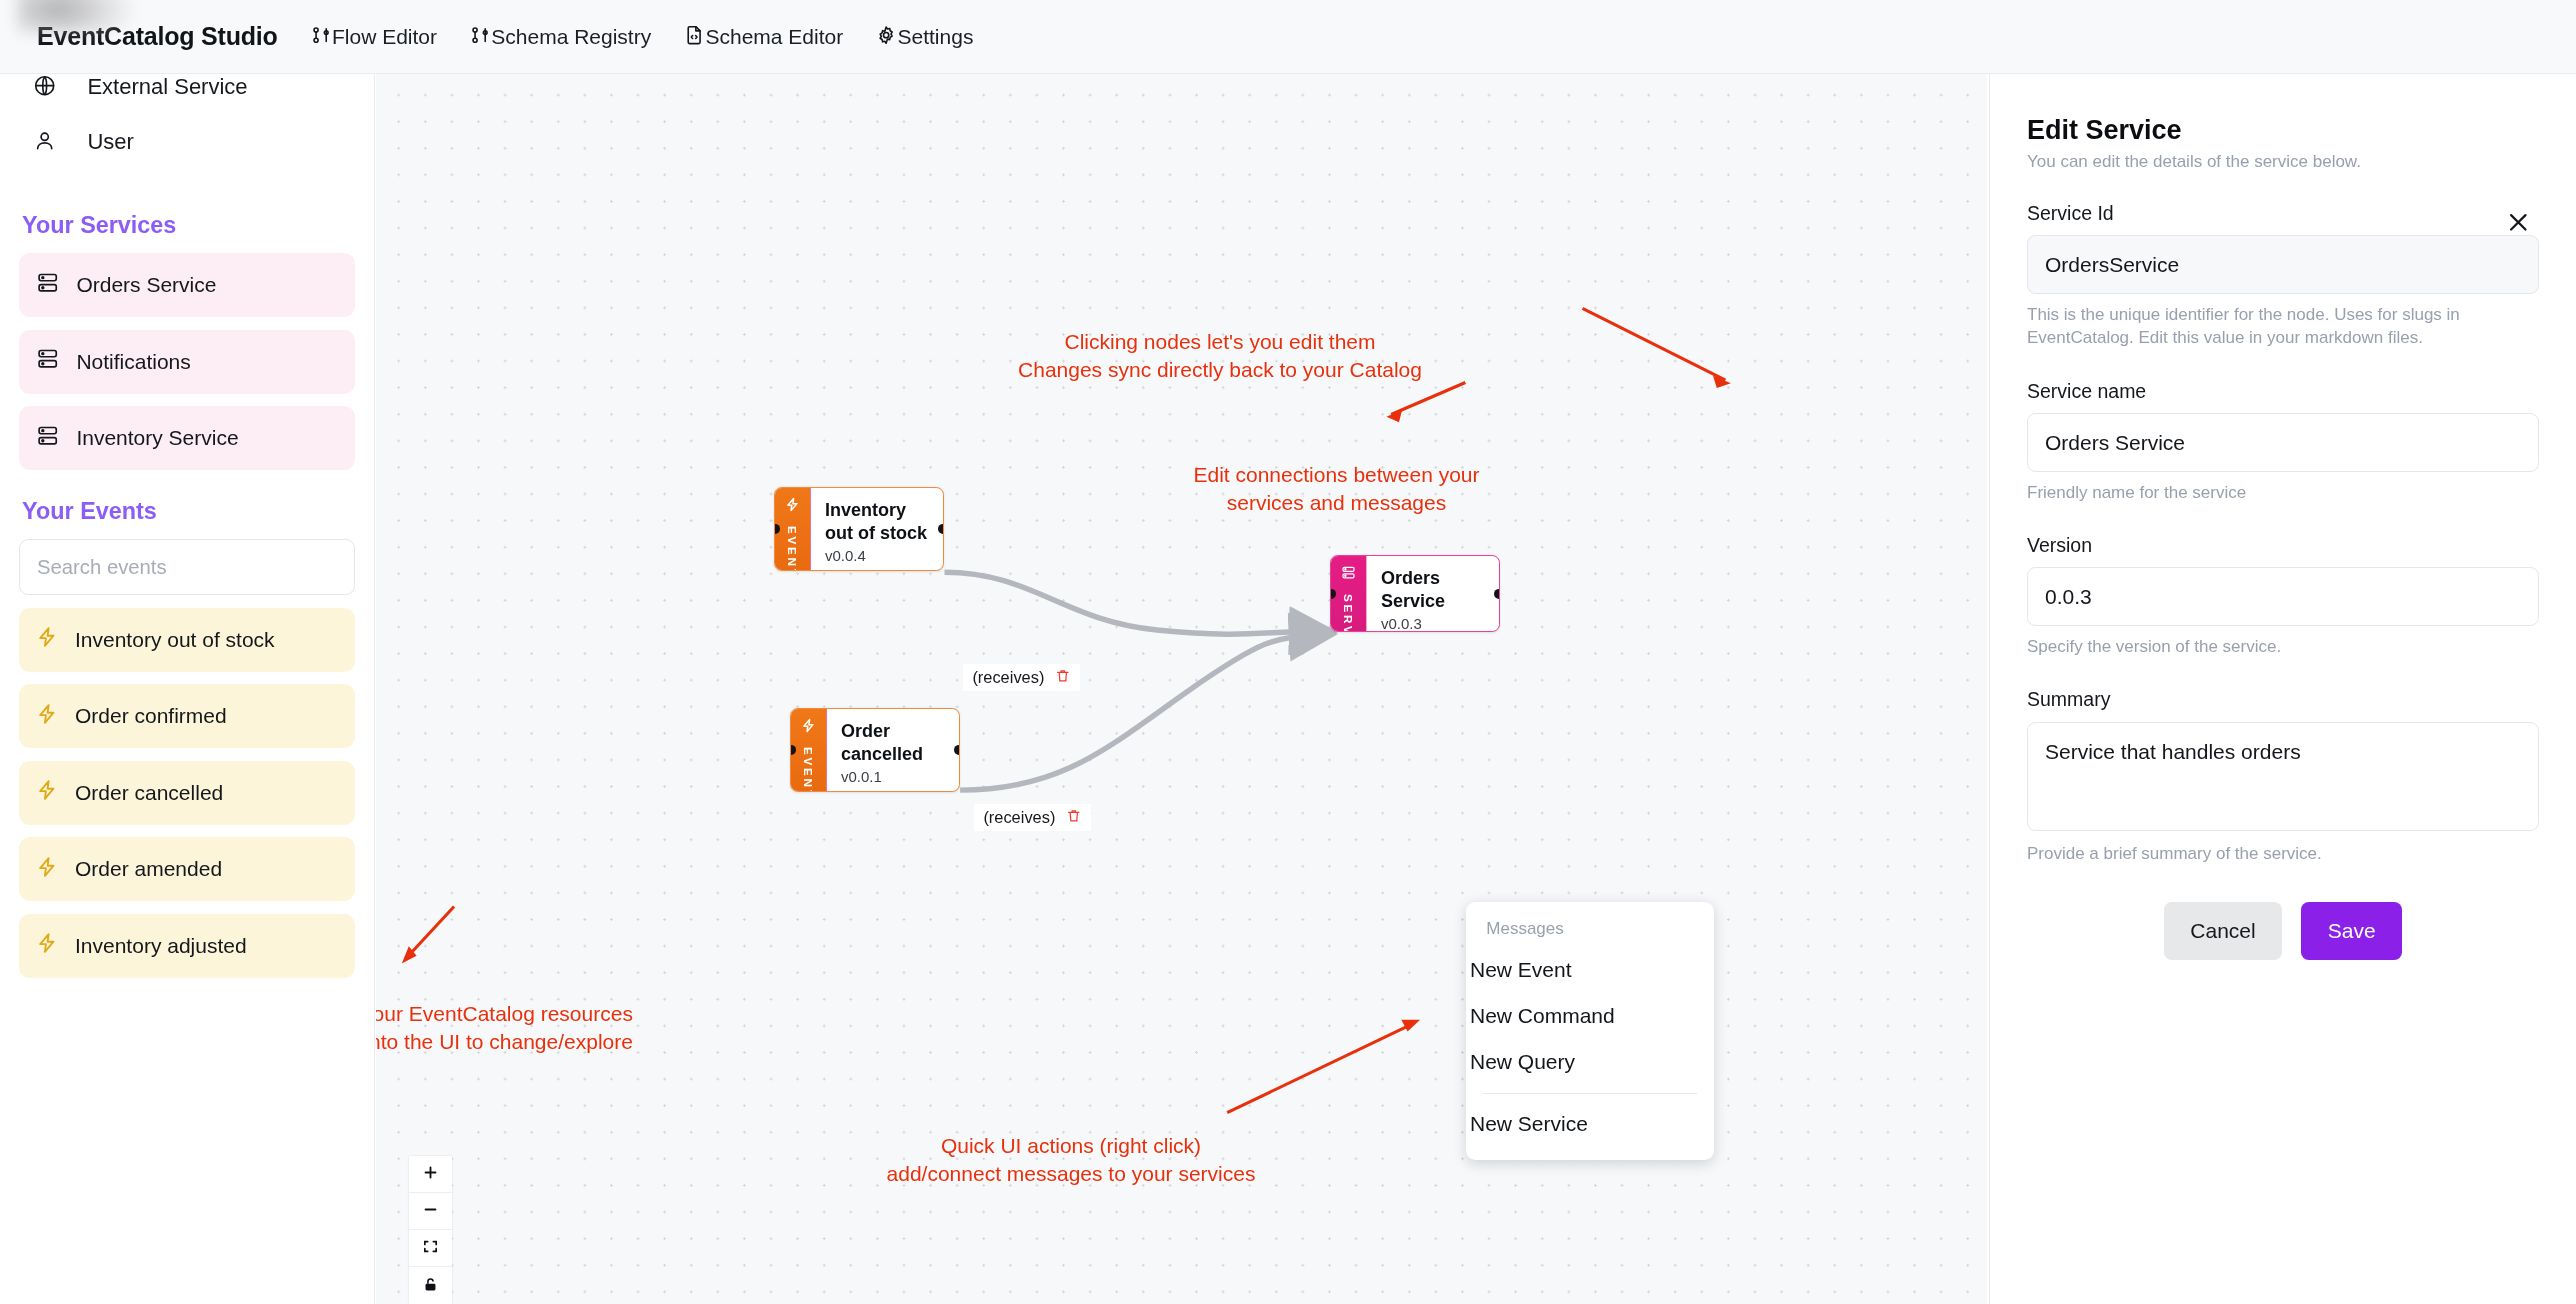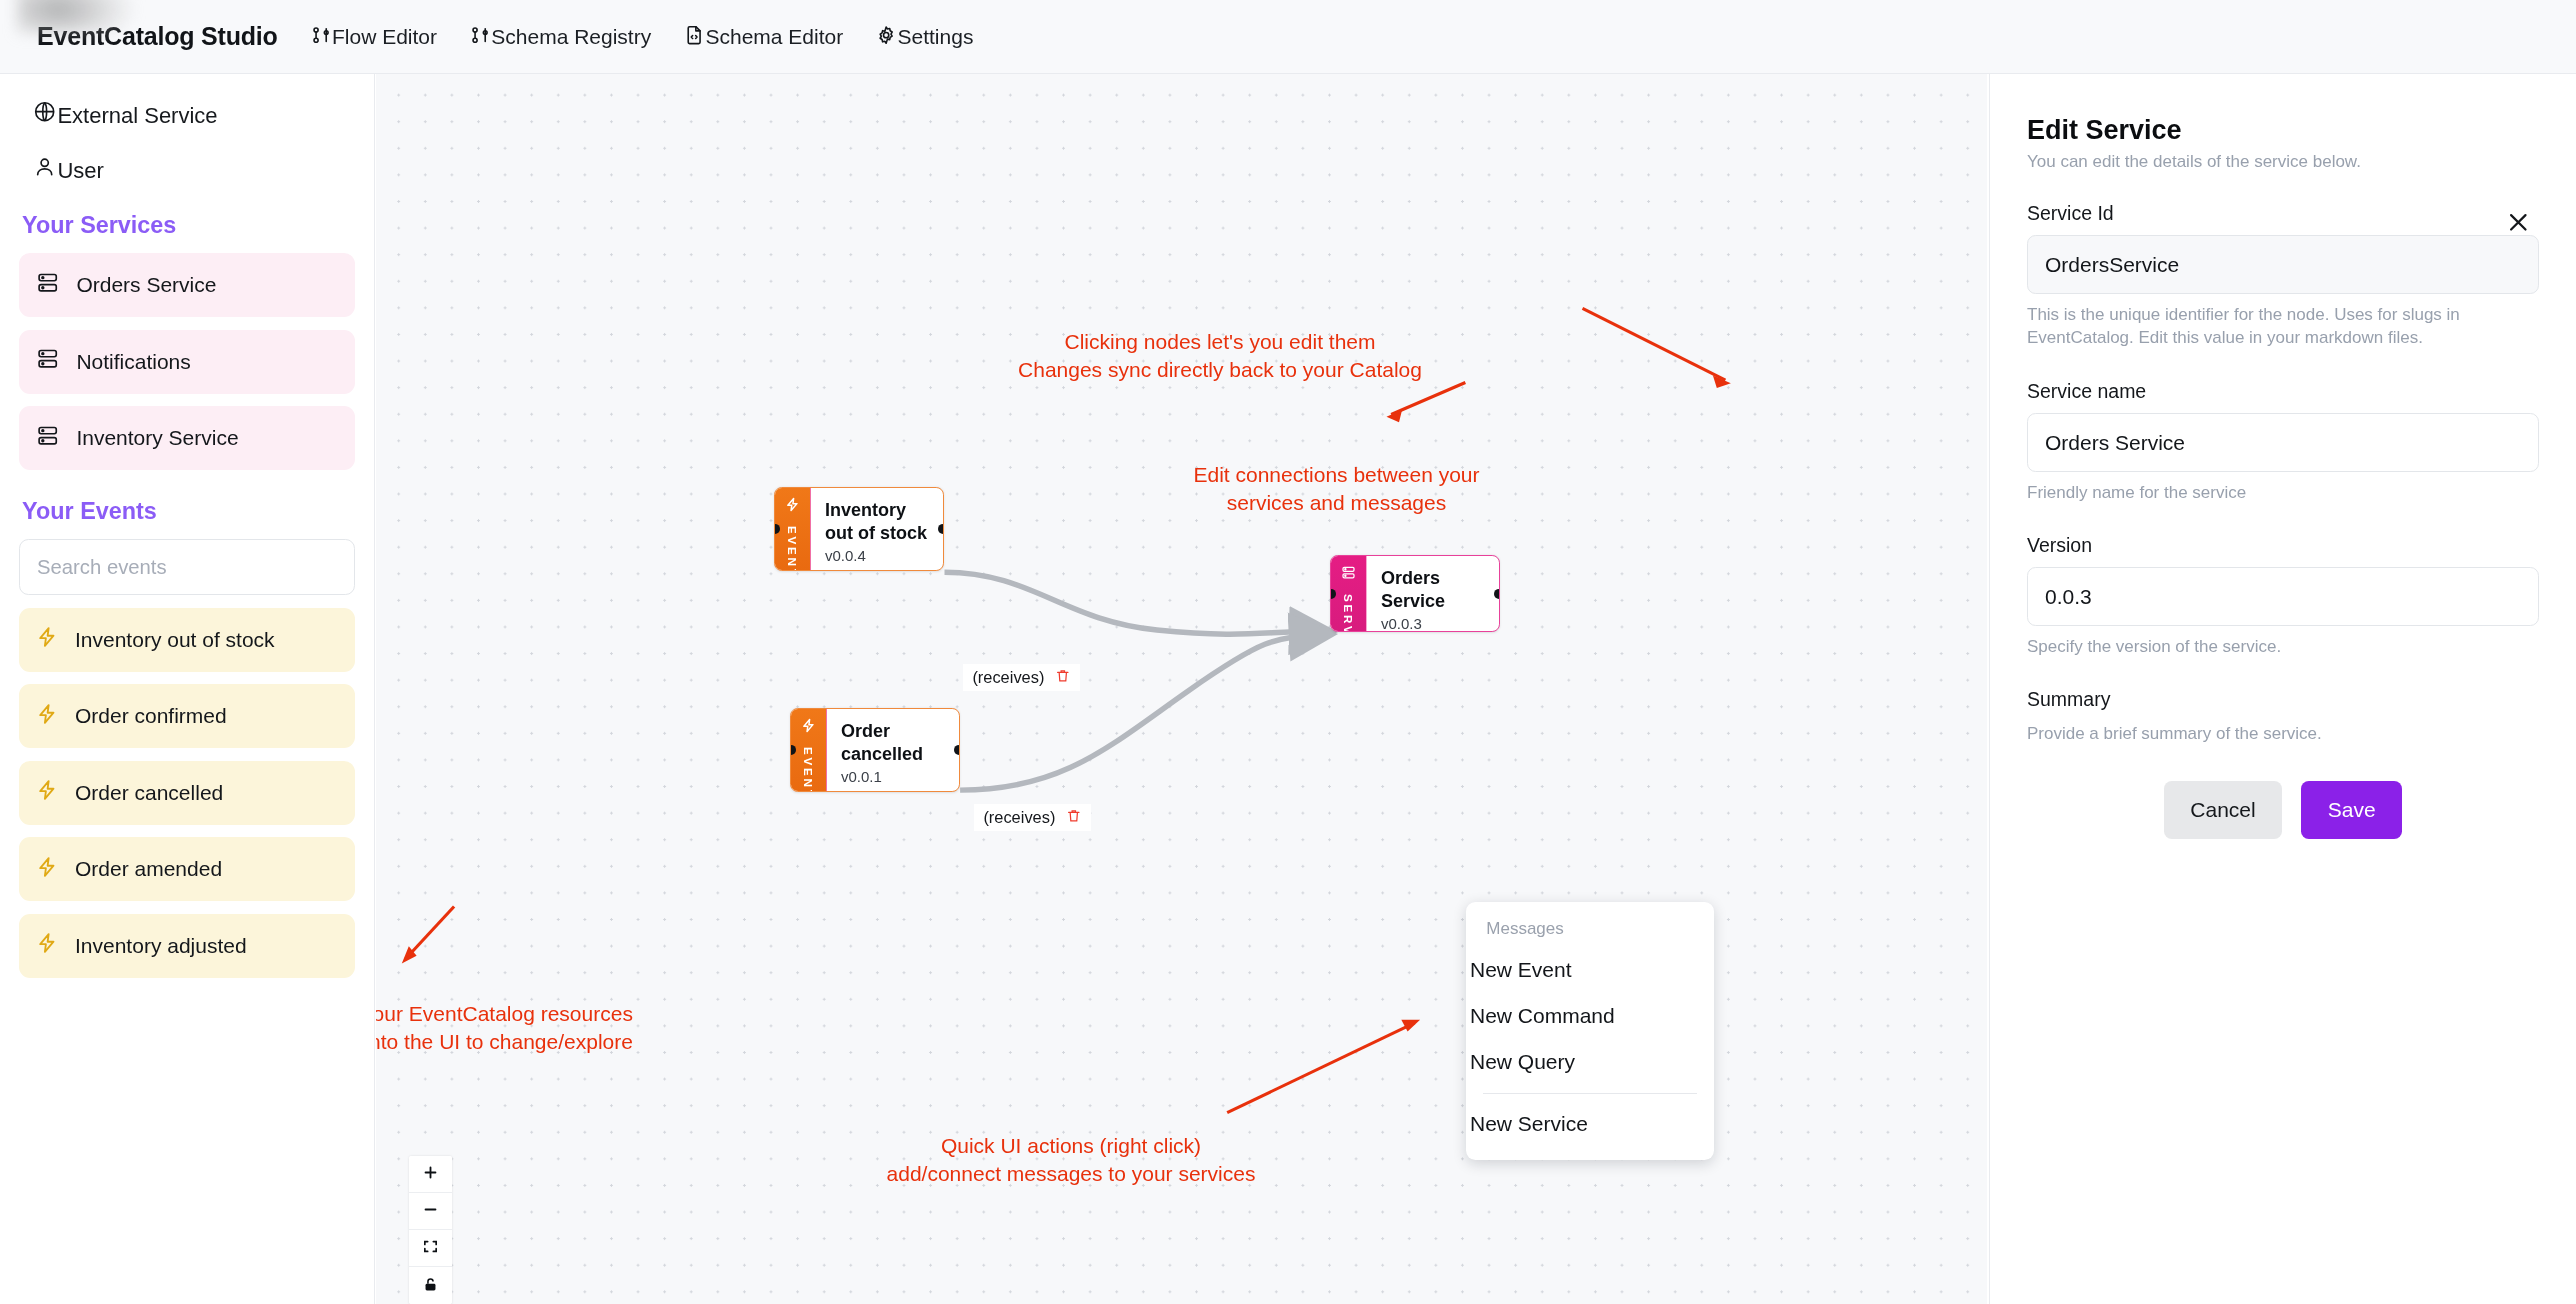--- a/index.html
+++ b/index.html
@@ -39,21 +39,21 @@
 
   
   .sidebar {
     position: absolute; left: 0; top: 74px; width: 375px; height: 1230px;
     background: #ffffff;
     border-right: 0.8px solid #e9ebef;
     padding: 0 19px;
     overflow: hidden;
   }
   .sb-nav-item {
-    display: flex; align-items: flex-end; gap: 1px;
+    display: flex; align-items: flex-start; gap: 31px;
     height: 55px; padding-left: 14px;
     font-size: 22px; color: #16191d; cursor: pointer;
   }
   .sb-heading {
     font-size: 23.4px; font-weight: bold; color: #8b5cf6;
     margin: 28px 0 14px 0; padding-left: 3.1px;
   }
   .sb-search {
     width: 100%; height: 56px;
     border: 0.8px solid #e3e6ea; border-radius: 9.4px;
@@ -535,20 +535,21 @@
     </div>
 
     <div class="field">
       <div class="flabel">Version</div>
       <input class="finput" value="0.0.3" style="">
       <div class="fhint">Specify the version of the service.</div>
     </div>
 
     <div class="field">
       <div class="flabel">Summary</div>
+      <textarea class="finput" style="">Service that handles orders</textarea>
       <div class="fhint">Provide a brief summary of the service.</div>
     </div>
 
     <div class="panel-actions">
       <button class="btn cancel">Cancel</button>
       <button class="btn save">Save</button>
     </div>
   </div>
 
 </div>

